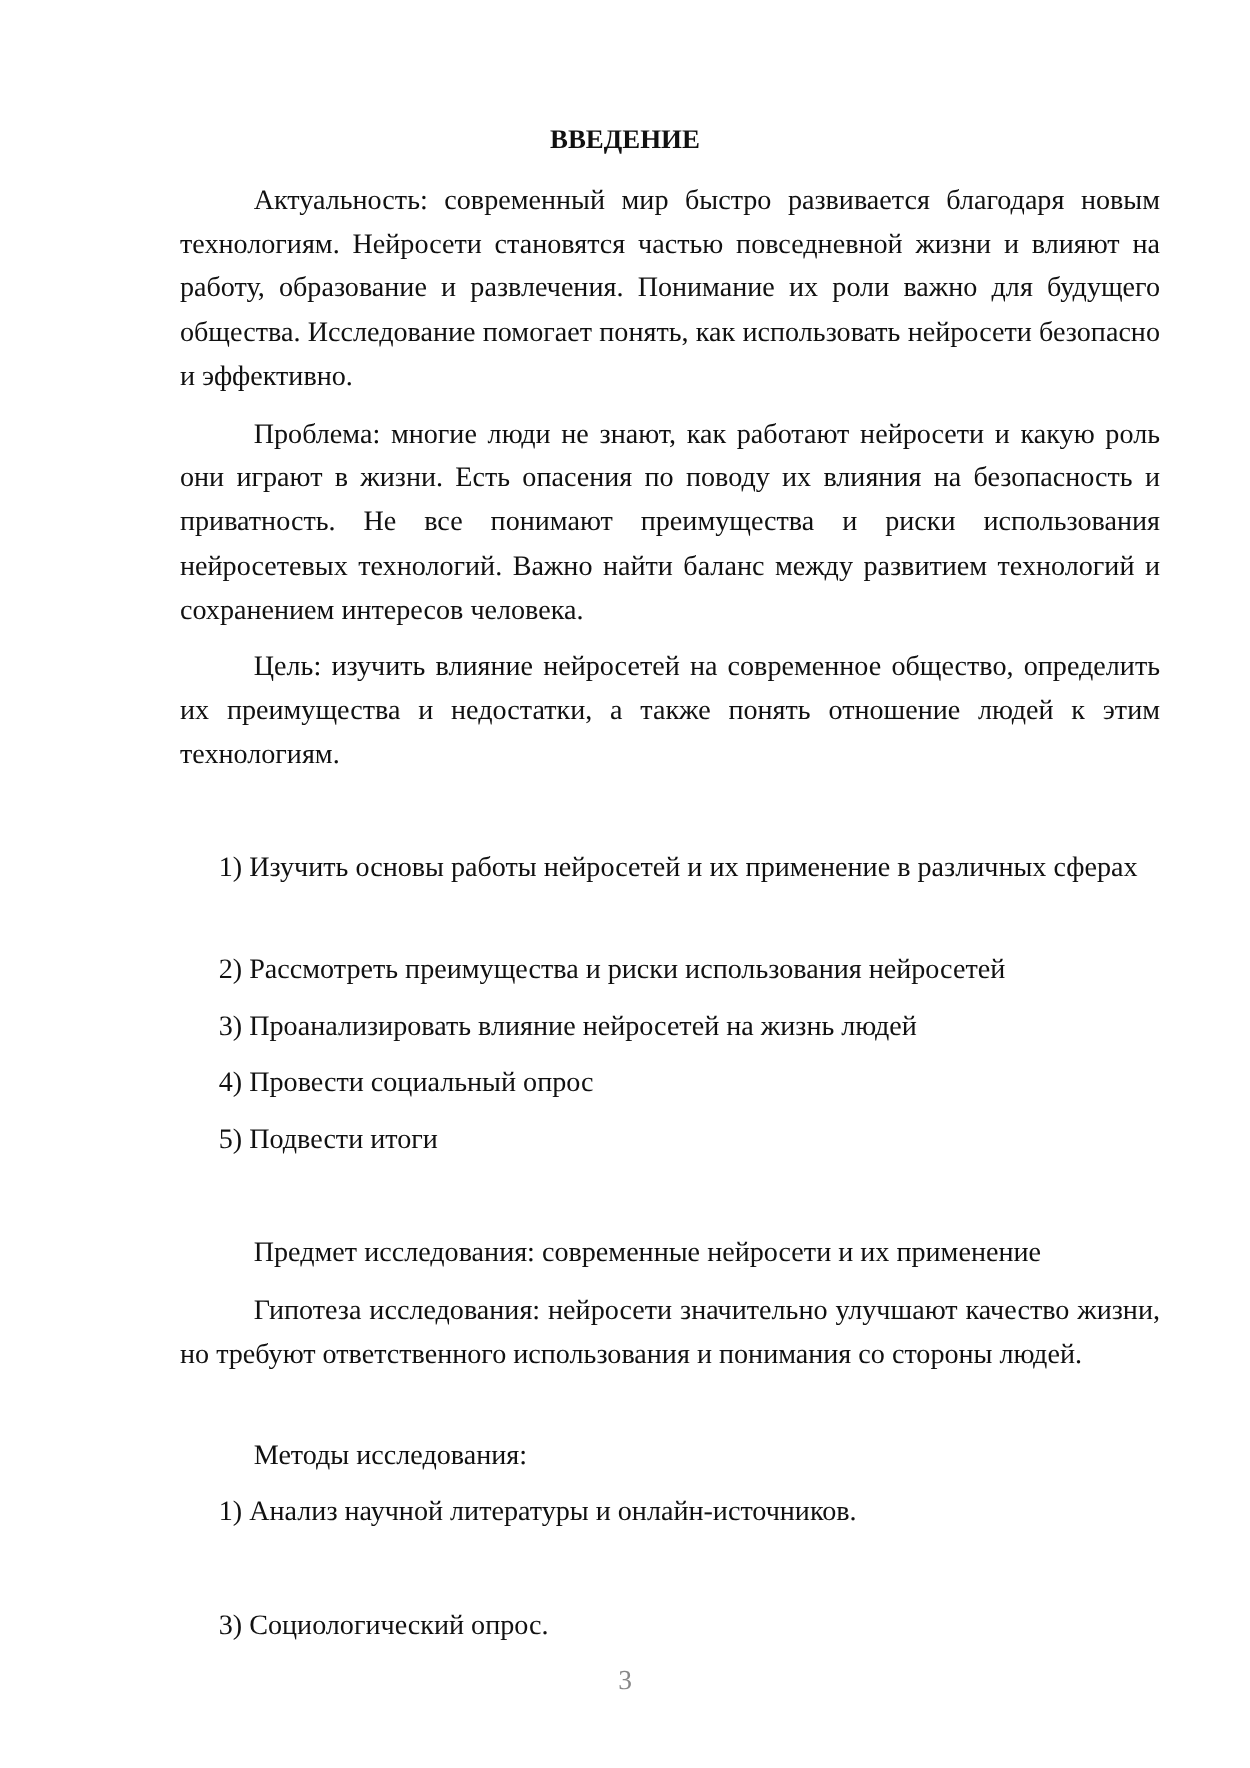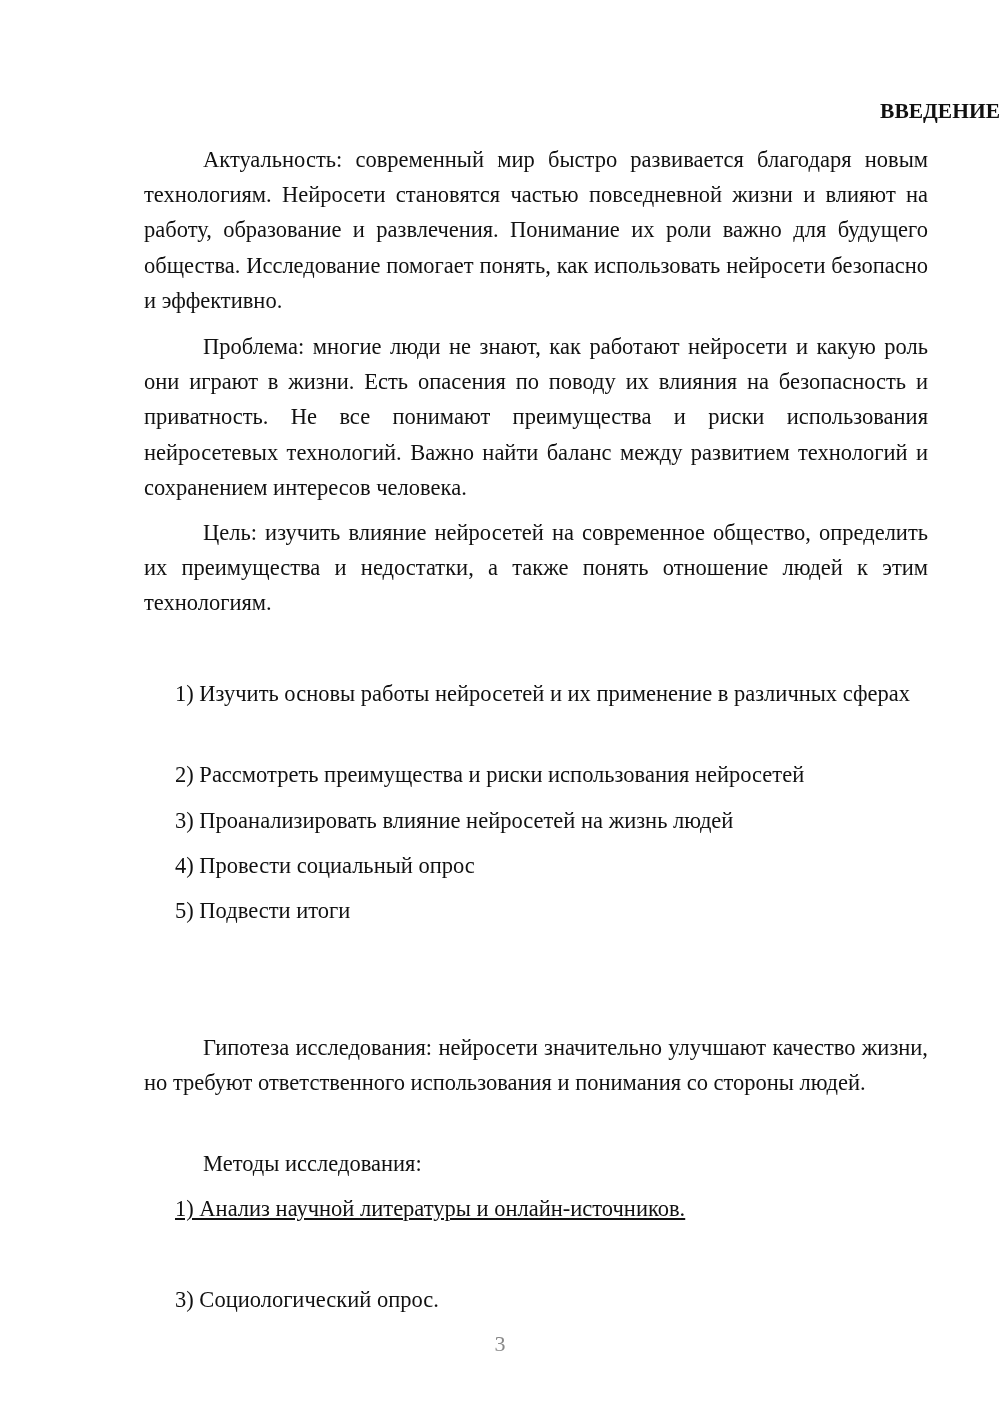--- a/index.html
+++ b/index.html
@@ -5,21 +5,21 @@
   html, body { margin: 0; padding: 0; background: #ffffff; }
   body { width: 1000px; height: 1414px; position: relative; overflow: hidden; }
   .page {
     position: absolute; left: 0; top: 0; width: 1000px; height: 1414px;
     background: #ffffff; color: #111111;
     font-family: "Liberation Serif", "DejaVu Serif", serif;
     font-size: 22.5px;
   }
   .heading {
     position: absolute; left: 0; width: 1000px; top: 97px;
-    text-align: right; font-weight: bold; font-size: 21.5px; line-height: 28px;
+    text-align: center; font-weight: bold; font-size: 21.5px; line-height: 28px;
   }
   .block { position: absolute; left: 144px; width: 784px; line-height: 35.2px; text-align: justify; }
   .para { text-indent: 59px; }
   .line { position: absolute; left: 144px; width: 784px; line-height: 28px; white-space: nowrap; }
   .ind59 { padding-left: 59px; }
   .ind30 { padding-left: 31px; }
   .pagenum {
     position: absolute; left: 0; width: 1000px; top: 1305px; text-align: center;
     color: #888888; font-size: 22px; line-height: 28px;
   }
@@ -37,21 +37,22 @@
 
   <div class="block para" style="top:329px;">Проблема: многие люди не знают, как работают нейросети и какую роль они играют в жизни. Есть опасения по поводу их влияния на безопасность и приватность. Не все понимают преимущества и риски использования нейросетевых технологий. Важно найти баланс между развитием технологий и сохранением интересов человека.</div>
 
 
   <div class="block" style="top:676px; text-indent:31px;">1) Изучить основы работы нейросетей и их применение в различных сферах</div>
   <div class="line ind30" style="top:761px;">2) Рассмотреть преимущества и риски использования нейросетей</div>
   <div class="line ind30" style="top:807px;">3) Проанализировать влияние нейросетей на жизнь людей</div>
   <div class="line ind30" style="top:852px;">4) Провести социальный опрос</div>
   <div class="line ind30" style="top:897px;">5) Подвести итоги</div>
 
+  <div class="line ind59" style="top:988px;">Предмет исследования: современные нейросети и их применение</div>
 
   <div class="block para" style="top:1030px;">Гипотеза исследования: нейросети значительно улучшают качество жизни, но требуют ответственного использования и понимания со стороны людей.</div>
 
   <div class="line ind59" style="top:1150px;">Методы исследования:</div>
-  <div class="line ind30" style="top:1195px;text-decoration:underline;">1) Анализ научной литературы и онлайн-источников.</div>
+  <div class="line ind30" style="top:1195px;">1) Анализ научной литературы и онлайн-источников.</div>
   <div class="line ind30" style="top:1286px;">3) Социологический опрос.</div>
 
   <div class="pagenum" style="top:1330px;">3</div>
 </div>
 
 </body></html>

